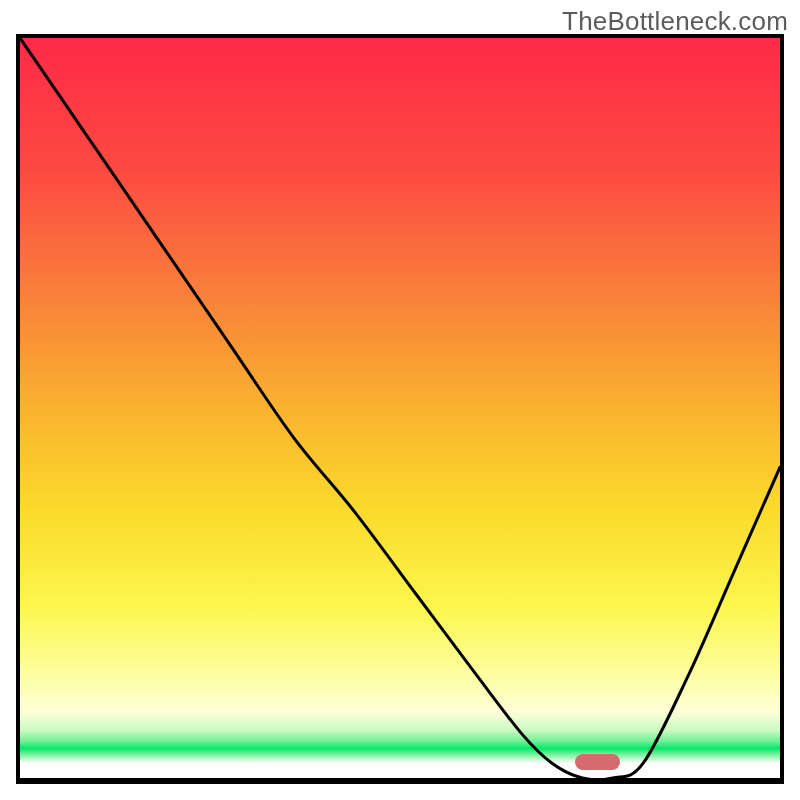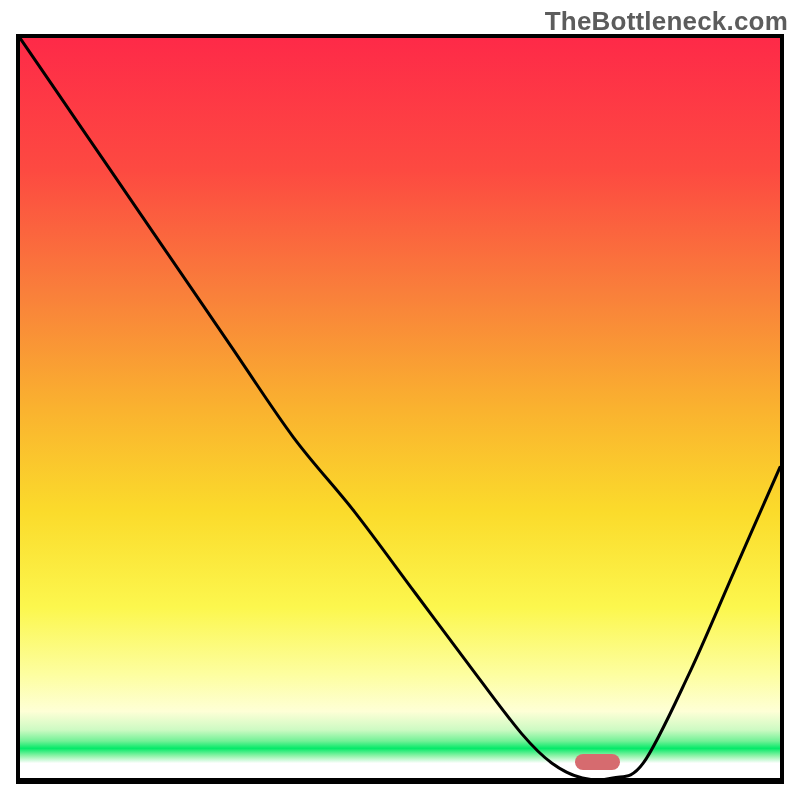--- a/index.html
+++ b/index.html
@@ -9,21 +9,21 @@
     width: 800px;
     height: 800px;
   }
   .watermark {
     position: absolute;
     top: 6px;
     right: 12px;
     font-family: Arial, Helvetica, sans-serif;
     font-size: 26px;
     color: #5c5c5c;
-    font-weight: 700;
+    font-weight: 400;
     letter-spacing: 0.2px;
     z-index: 10;
   }
   .plot-frame {
     position: absolute;
     left: 16px;
     top: 34px;
     width: 768px;
     height: 750px;
     border-left: 4px solid #000;

